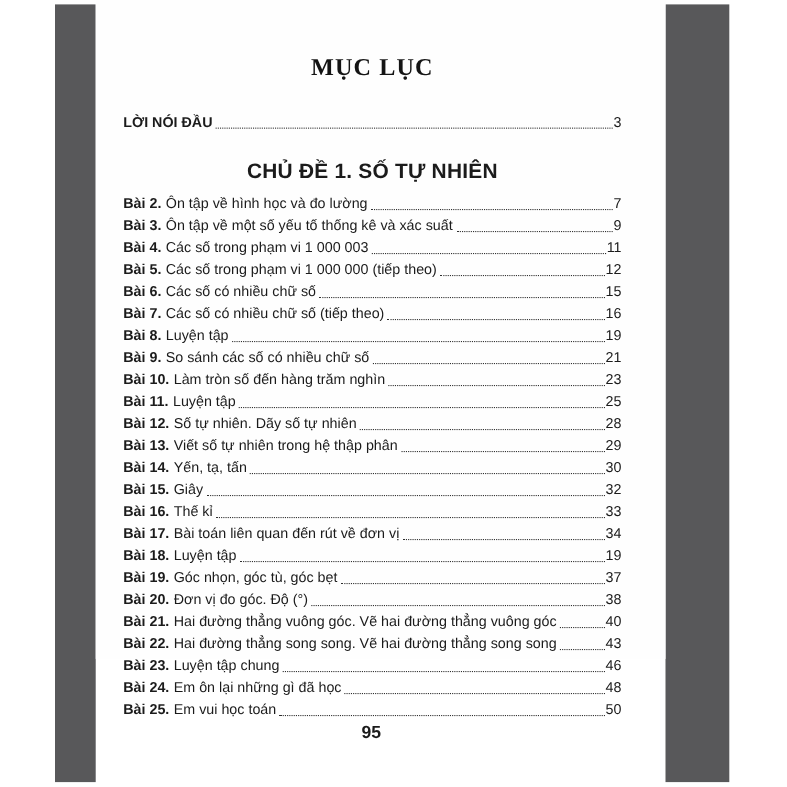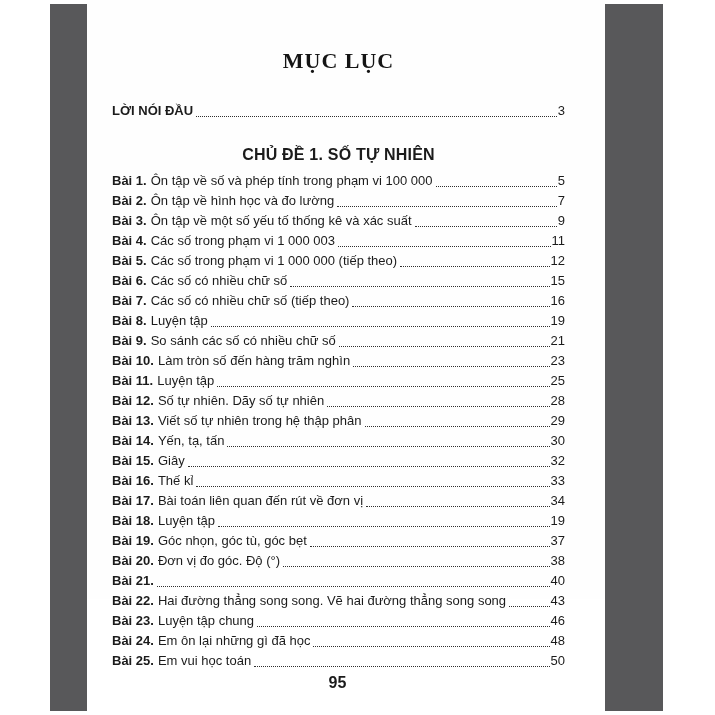--- a/index.html
+++ b/index.html
@@ -38,21 +38,21 @@
     letter-spacing: 1px;
     color: #141414;
   }
   .preface-row {
     margin-top: 27px;
   }
   .section-heading {
     margin-top: 25px;
     text-align: center;
     font-weight: bold;
-    font-size: 16px;
+    font-size: 19px;
     letter-spacing: 0.2px;
   }
   .toc-list {
     margin-top: 7px;
   }
   .toc-row {
     display: flex;
     align-items: flex-start;
     height: 20px;
     font-size: 13px;
@@ -101,26 +101,20 @@
     <div class="toc-row preface-row">
       <span class="toc-label">LỜI NÓI ĐẦU</span>
       <span class="toc-dots"></span>
       <span class="toc-page-num">3</span>
     </div>
 
     <div class="section-heading">CHỦ ĐỀ 1. SỐ TỰ NHIÊN</div>
 
     <div class="toc-list">
         <div class="toc-row">
-    <span class="toc-label">Bài 1.</span>
-    <span class="toc-title">Ôn tập về số và phép tính trong phạm vi 100 000</span>
-    <span class="toc-dots"></span>
-    <span class="toc-page-num">5</span>
-  </div>
-        <div class="toc-row">
     <span class="toc-label">Bài 2.</span>
     <span class="toc-title">Ôn tập về hình học và đo lường</span>
     <span class="toc-dots"></span>
     <span class="toc-page-num">7</span>
   </div>
         <div class="toc-row">
     <span class="toc-label">Bài 3.</span>
     <span class="toc-title">Ôn tập về một số yếu tố thống kê và xác suất</span>
     <span class="toc-dots"></span>
     <span class="toc-page-num">9</span>
@@ -222,20 +216,21 @@
     <span class="toc-page-num">37</span>
   </div>
         <div class="toc-row">
     <span class="toc-label">Bài 20.</span>
     <span class="toc-title">Đơn vị đo góc. Độ (°)</span>
     <span class="toc-dots"></span>
     <span class="toc-page-num">38</span>
   </div>
         <div class="toc-row">
     <span class="toc-label">Bài 21.</span>
+    <span class="toc-title">Hai đường thẳng vuông góc. Vẽ hai đường thẳng vuông góc</span>
     <span class="toc-dots"></span>
     <span class="toc-page-num">40</span>
   </div>
         <div class="toc-row">
     <span class="toc-label">Bài 22.</span>
     <span class="toc-title">Hai đường thẳng song song. Vẽ hai đường thẳng song song</span>
     <span class="toc-dots"></span>
     <span class="toc-page-num">43</span>
   </div>
         <div class="toc-row">

